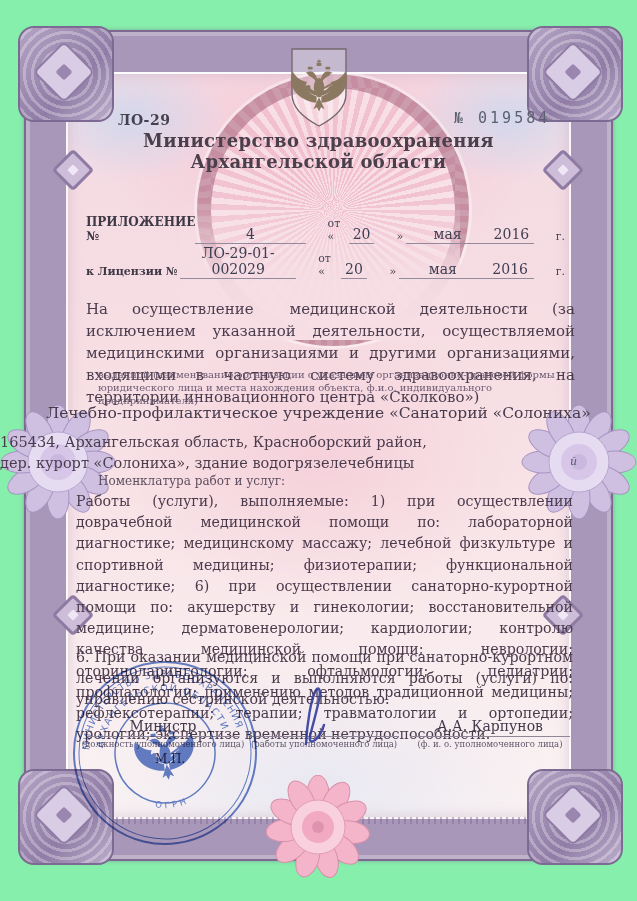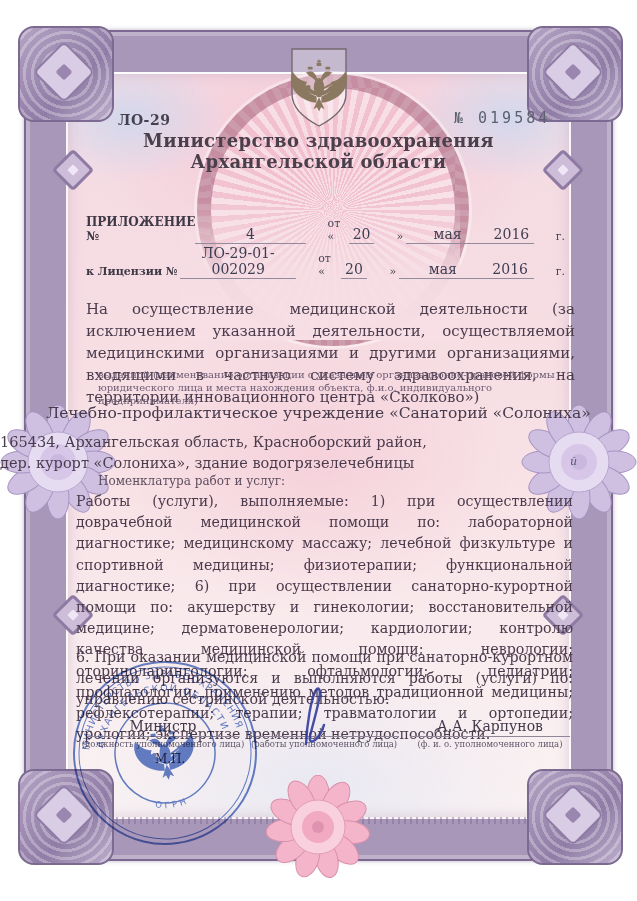--- a/index.html
+++ b/index.html
@@ -1,18 +1,18 @@
 <!DOCTYPE html>
 <html><head>
 <meta charset="utf-8">
 <style>
   html,body{margin:0;padding:0;background:#e9e6df;}
   .paper{
     position:relative;width:637px;height:901px;margin:0 auto;
-    background:#ffffff;overflow:hidden;
+    background:#86efac;overflow:hidden;
     font-family:"DejaVu Serif","Liberation Serif",serif;color:#473c4b;
   }
   
   .frame{
     position:absolute;left:24px;top:30px;right:24px;bottom:40px;
     background:
       repeating-linear-gradient(45deg, rgba(255,255,255,.22) 0 2px, rgba(0,0,0,0) 2px 6px),
       repeating-linear-gradient(-45deg, rgba(124,104,144,.25) 0 2px, rgba(0,0,0,0) 2px 7px),
       linear-gradient(135deg,#b6a6c3 0%,#a untitled392b3 0%,#a392b3 35%,#c0b1cd 55%,#9b89ad 80%,#b0a0bf 100%);
     background-color:#a897b8;

